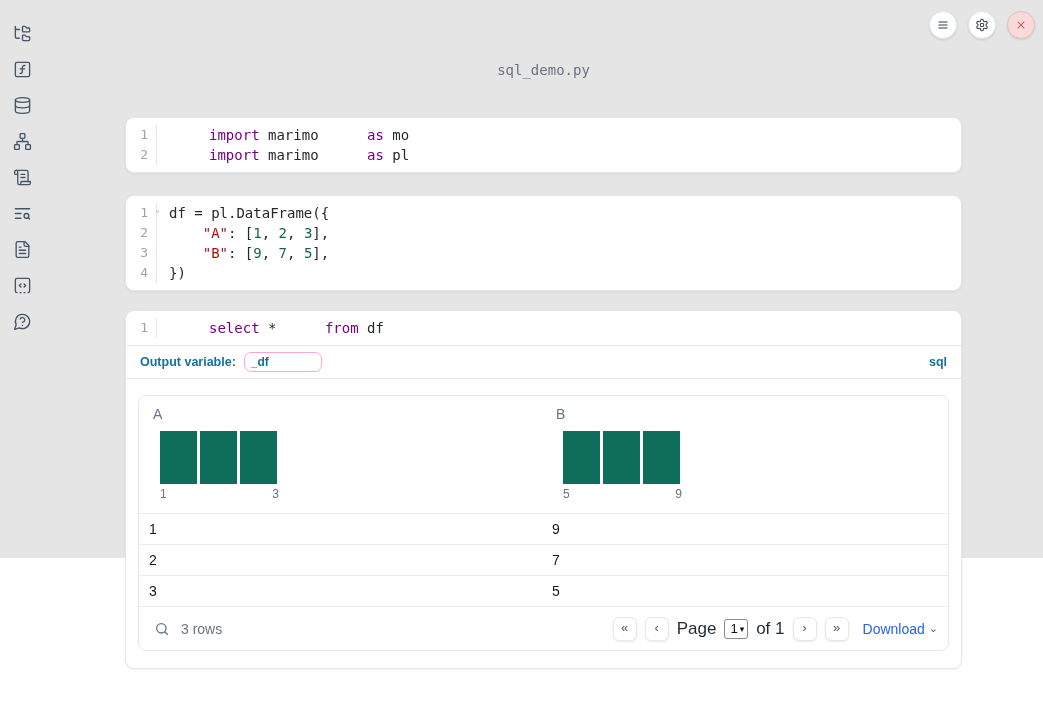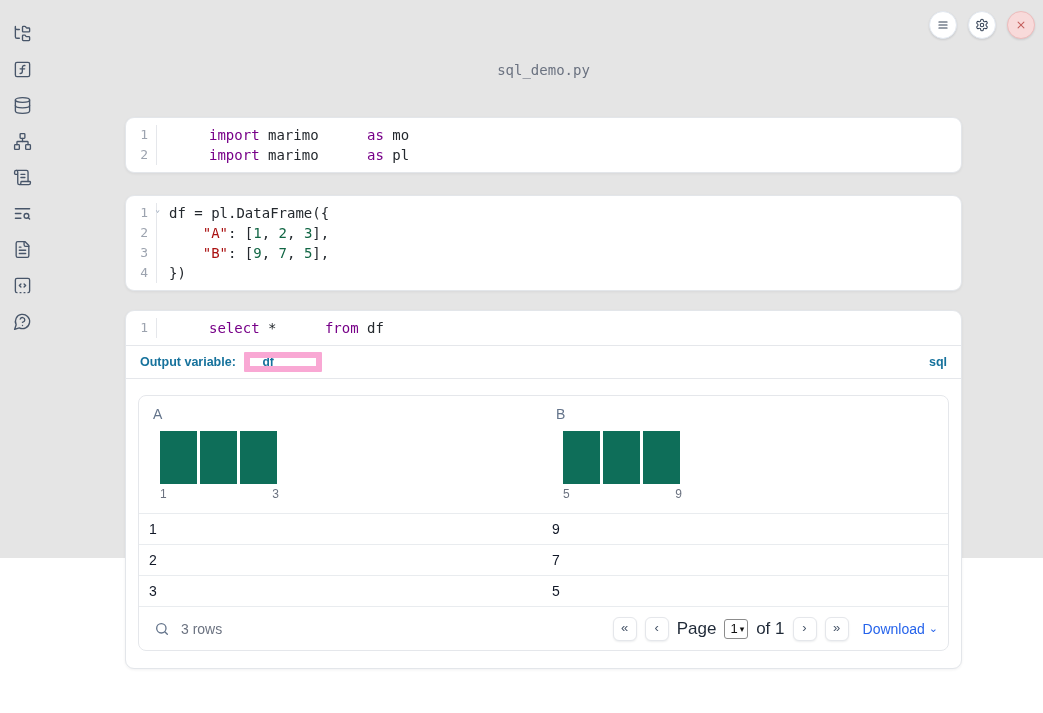--- a/index.html
+++ b/index.html
@@ -32,21 +32,21 @@
   .ln { flex:0 0 30px; text-align:right; padding-right:8px; color:#9ca3af; font-size:13px; position:relative; user-select:none; }
   .fold { position:absolute; right:-4px; top:3px; font-size:8px; color:#94a3b8; line-height:1; }
   .code { flex:1; border-left:1px solid #e5e7eb; padding-left:12px; white-space:pre; color:#24292e; }
   .tk-kw { color:#770088;margin-left:40px; }
   .tk-str { color:#aa1111; }
   .tk-num { color:#116644; }
 
   
   .outvar-row { border-top:1px solid #e5e7eb; height:32px; display:flex; align-items:center; padding:16px 14px; }
   .outvar-label { font-size:12.5px; font-weight:bold; color:#16729c; }
-  .outvar-input { margin-left:8px; width:78px; height:20px; border:6px solid #f9a8d4; border-radius:1px; padding:0 6px; font-size:12px; font-weight:bold; color:#16729c; font-family:"Liberation Sans", sans-serif; outline:none; }
+  .outvar-input { margin-left:8px; width:78px; height:20px; border:1px solid #f9a8d4; border-radius:7px; padding:0 6px; font-size:12px; font-weight:bold; color:#16729c; font-family:"Liberation Sans", sans-serif; outline:none; }
   .lang-badge { margin-left:auto; font-size:12.5px; font-weight:bold; color:#16729c; }
 
   
   .output { border-top:1px solid #e5e7eb; padding:16px 12px 10px 12px; height:290px; }
   .table-card { border:1px solid #e5e7eb; border-radius:8px; background:#fff; overflow:hidden; }
   .thead { display:flex; padding:10px 0 12px 0; }
   .th { padding:0 0 0 14px; }
   .th-a { width:403px; }
   .th-b { flex:1; }
   .th-label { font-size:14px; color:#64748b; cursor:pointer; }

